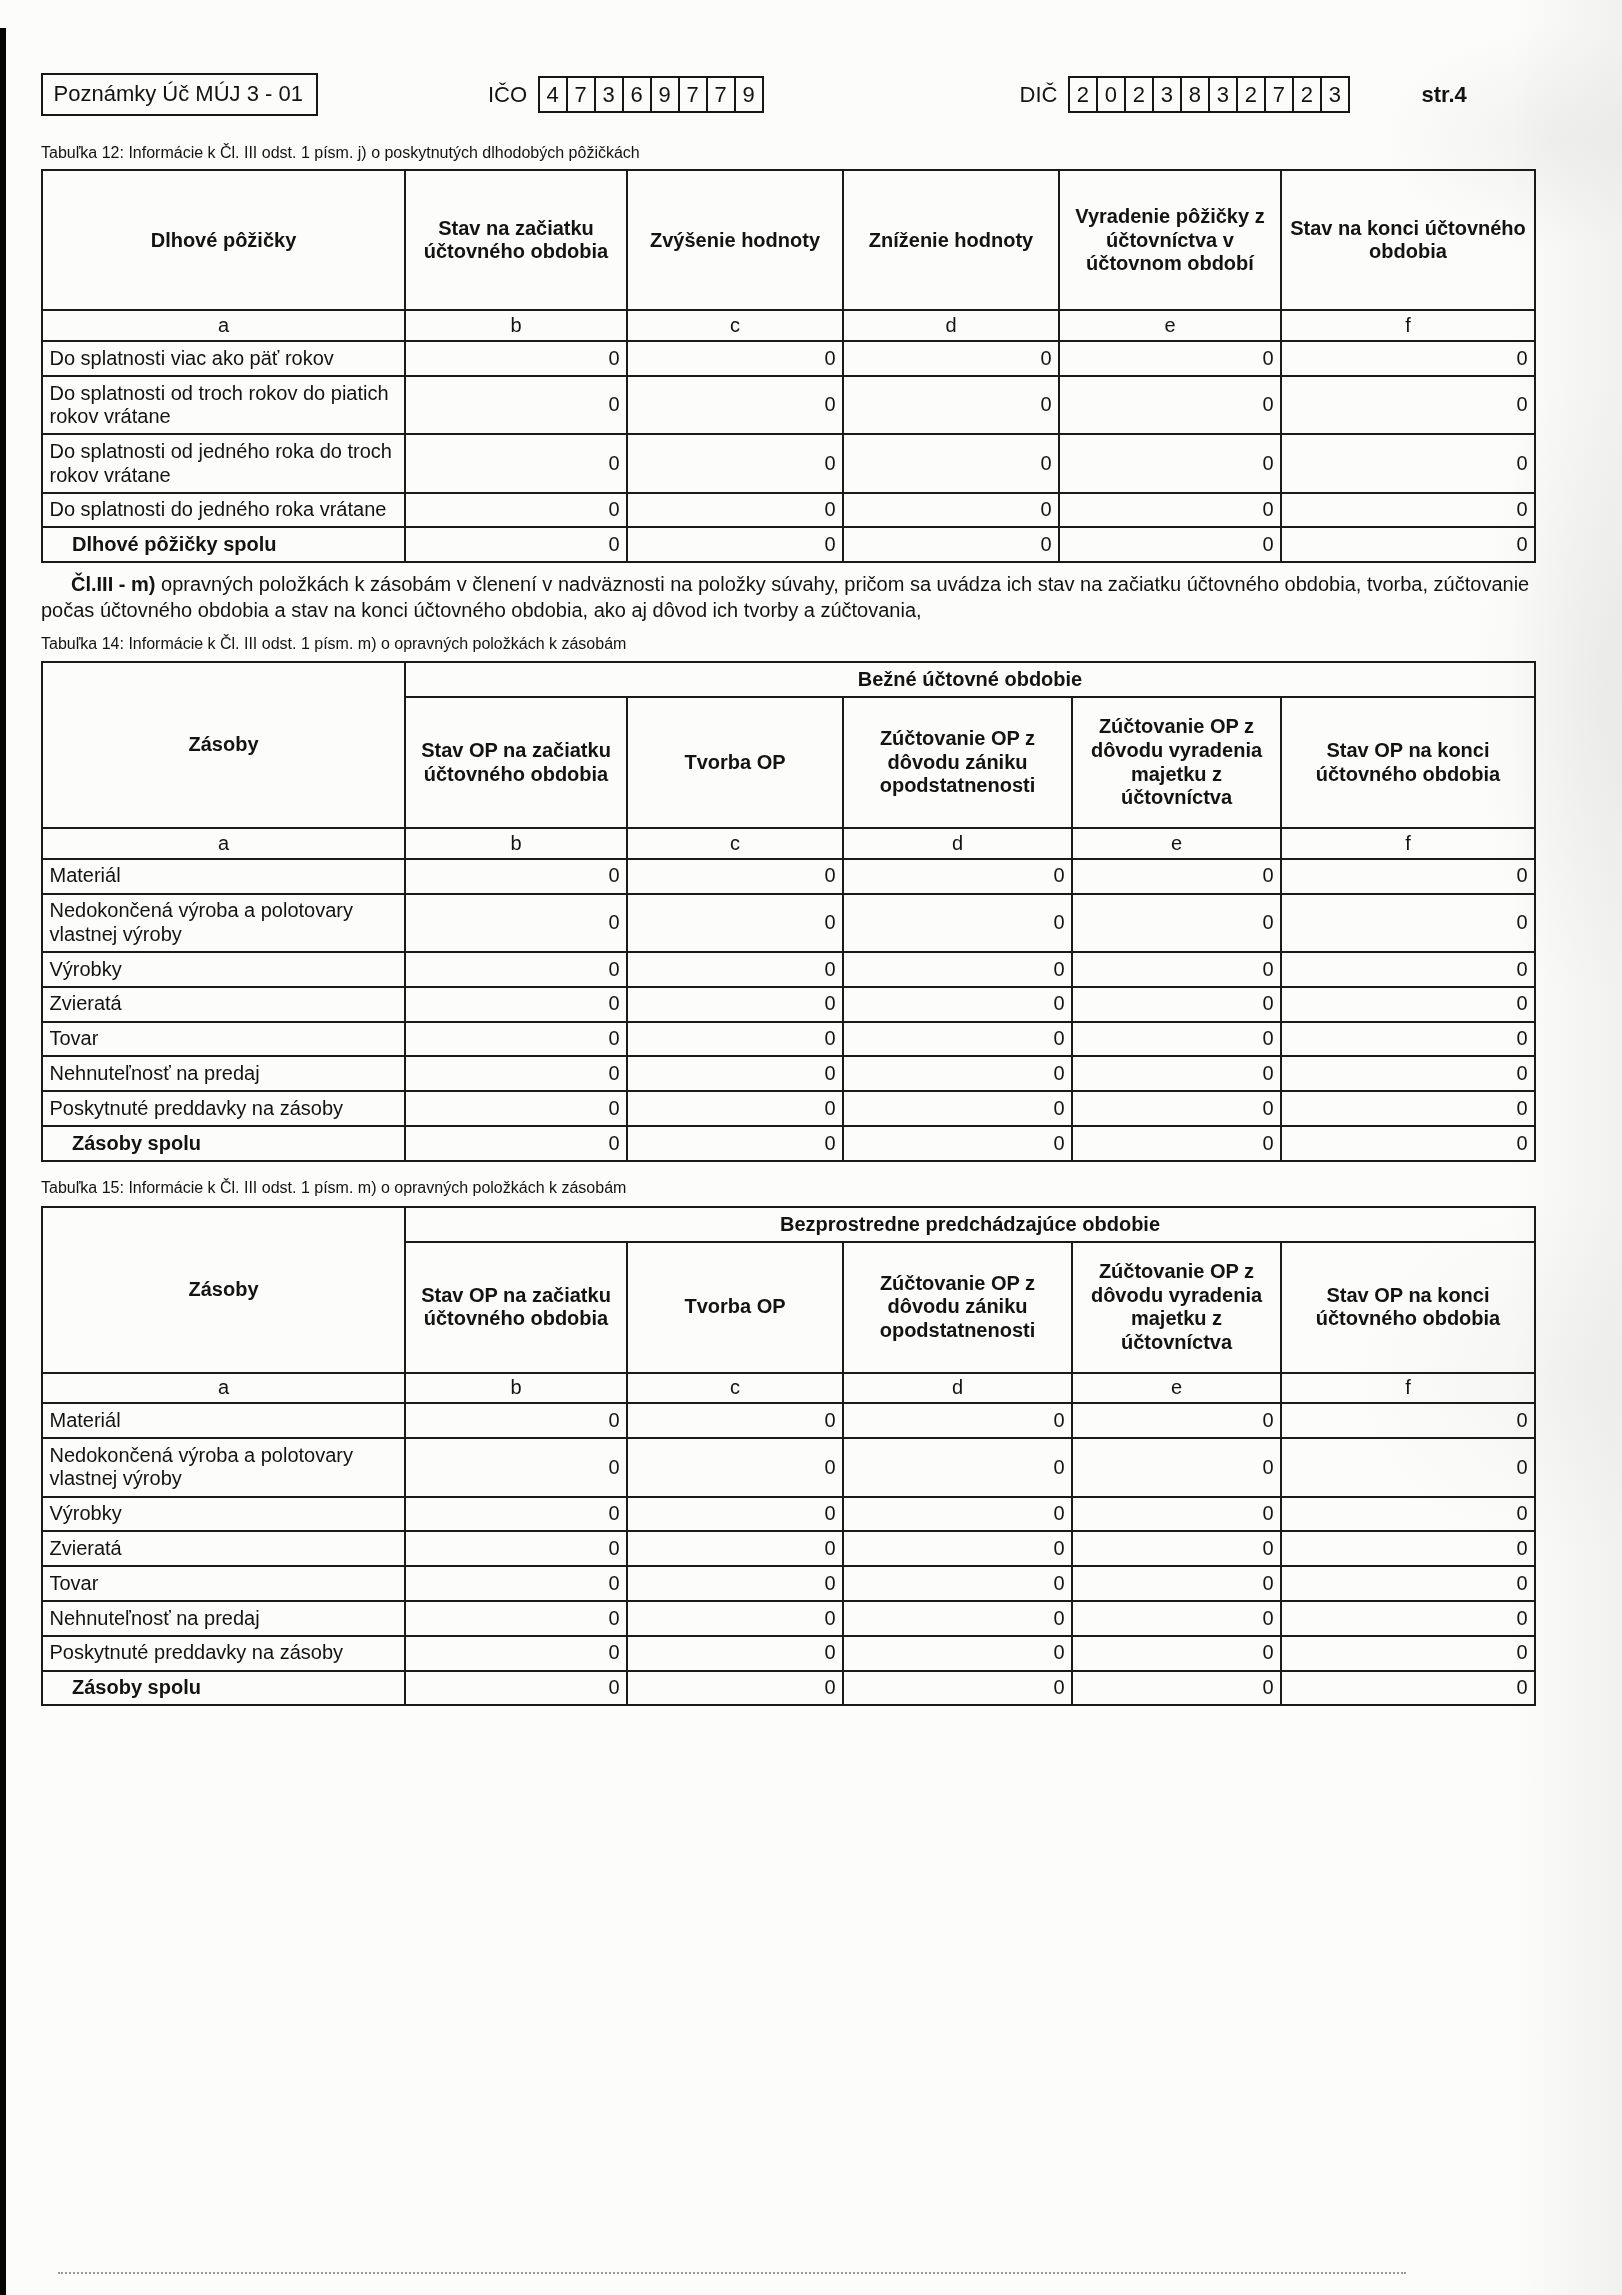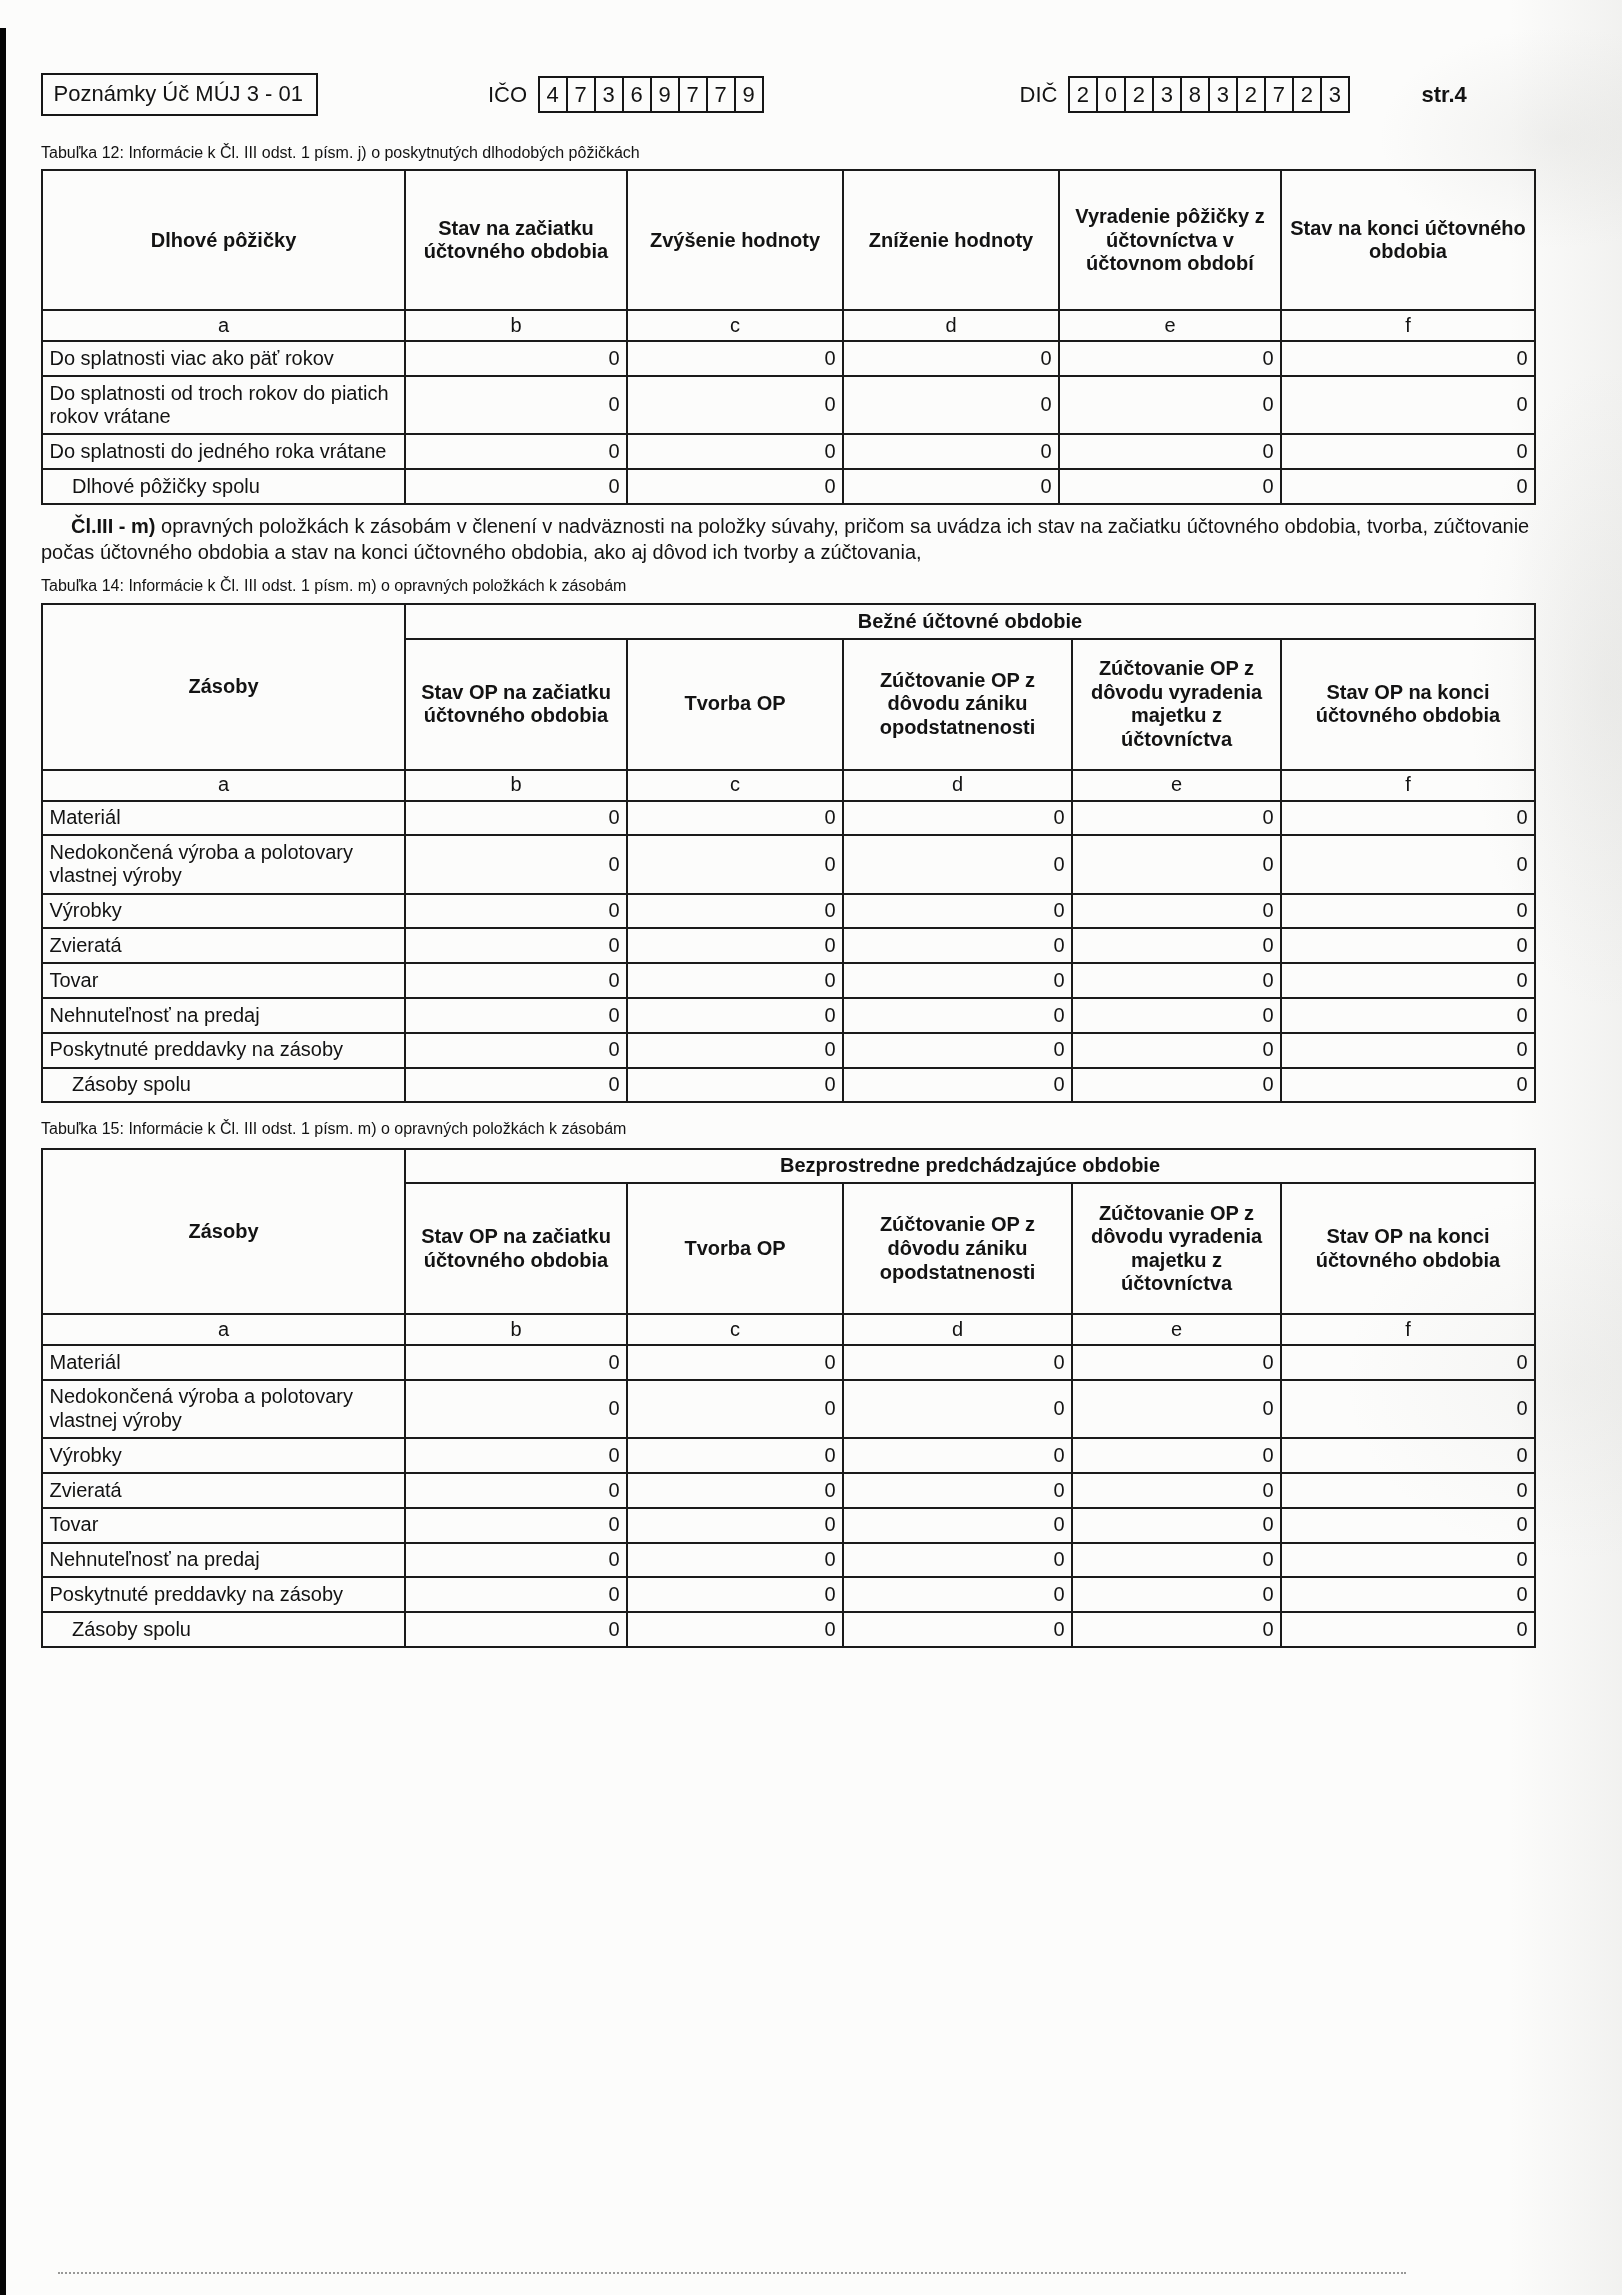--- a/index.html
+++ b/index.html
@@ -71,21 +71,21 @@
     line-height: 1.18;
     vertical-align: middle;
   }
   table.form-table th { font-weight: bold; text-align: center; }
   .t12 .main-header th { height: 140px; }
   .period-row th { height: 34px; }
   .desc-row th { height: 131px; }
   tr.letters td { text-align: center; font-weight: normal; padding: 2.6px; height: 29px; }
   td.lbl { text-align: left; }
   td.num { text-align: right; padding-right: 7.9px; height: 34px; }
-  tr.bold-row td.lbl { font-weight: normal; padding-left: 29px; }
+  tr.bold-row td.lbl { font-weight: bold; padding-left: 29px; }
 </style>
 </head>
 <body>
 
 <div class="page">
   <div class="scan-edge"></div>
 
   <div class="content">
 
     <div class="header-row">
@@ -163,20 +163,28 @@
           </tr>
           <tr>
             <td class="lbl">Do splatnosti od troch rokov do piatich rokov vrátane</td>
             <td class="num">0</td>
             <td class="num">0</td>
             <td class="num">0</td>
             <td class="num">0</td>
             <td class="num">0</td>
           </tr>
           <tr>
+            <td class="lbl">Do splatnosti od jedného roka do troch rokov vrátane</td>
+            <td class="num">0</td>
+            <td class="num">0</td>
+            <td class="num">0</td>
+            <td class="num">0</td>
+            <td class="num">0</td>
+          </tr>
+          <tr>
             <td class="lbl">Do splatnosti do jedného roka vrátane</td>
             <td class="num">0</td>
             <td class="num">0</td>
             <td class="num">0</td>
             <td class="num">0</td>
             <td class="num">0</td>
           </tr>
           <tr class="bold-row">
             <td class="lbl">Dlhové pôžičky spolu</td>
             <td class="num">0</td>

